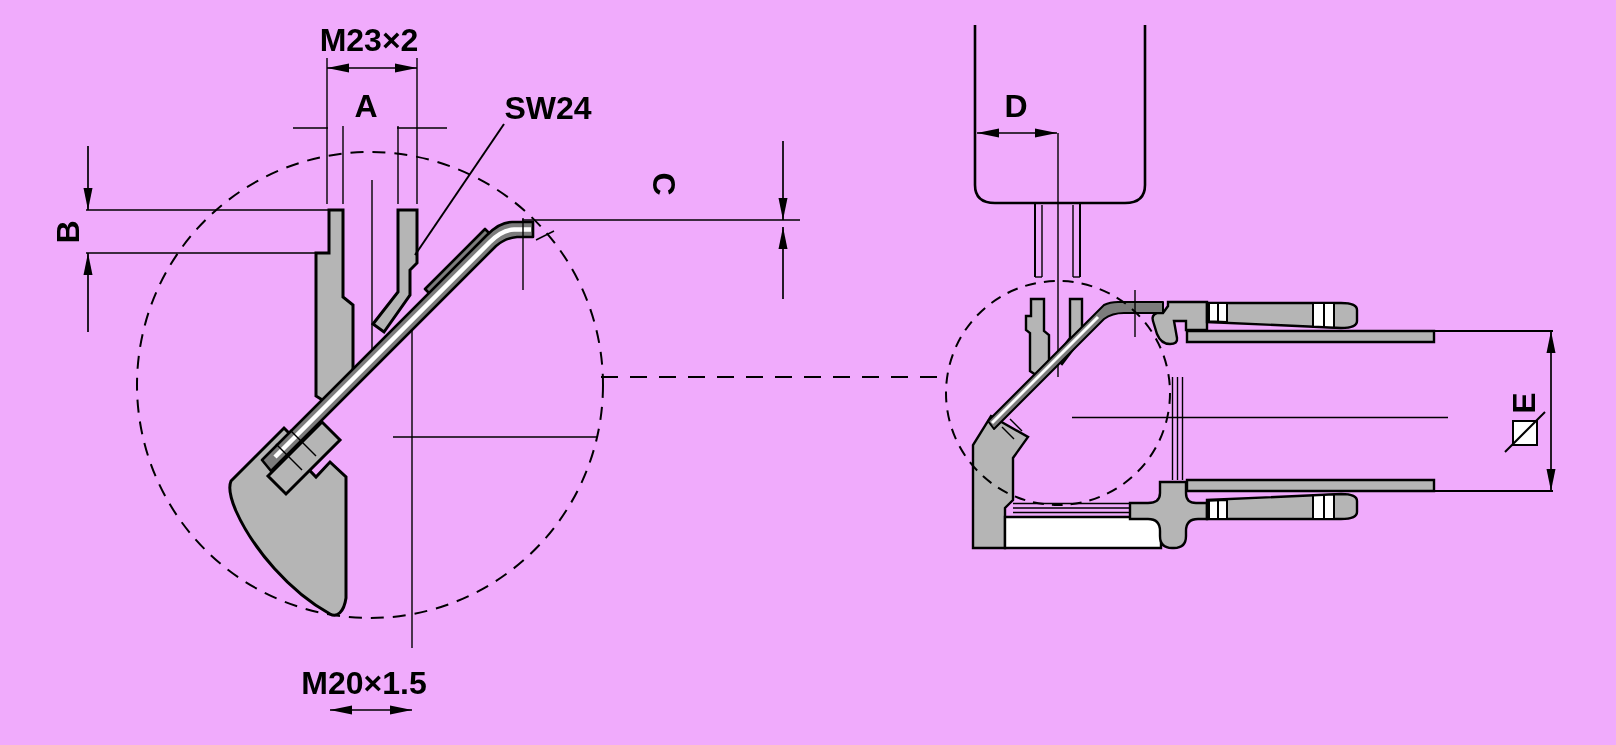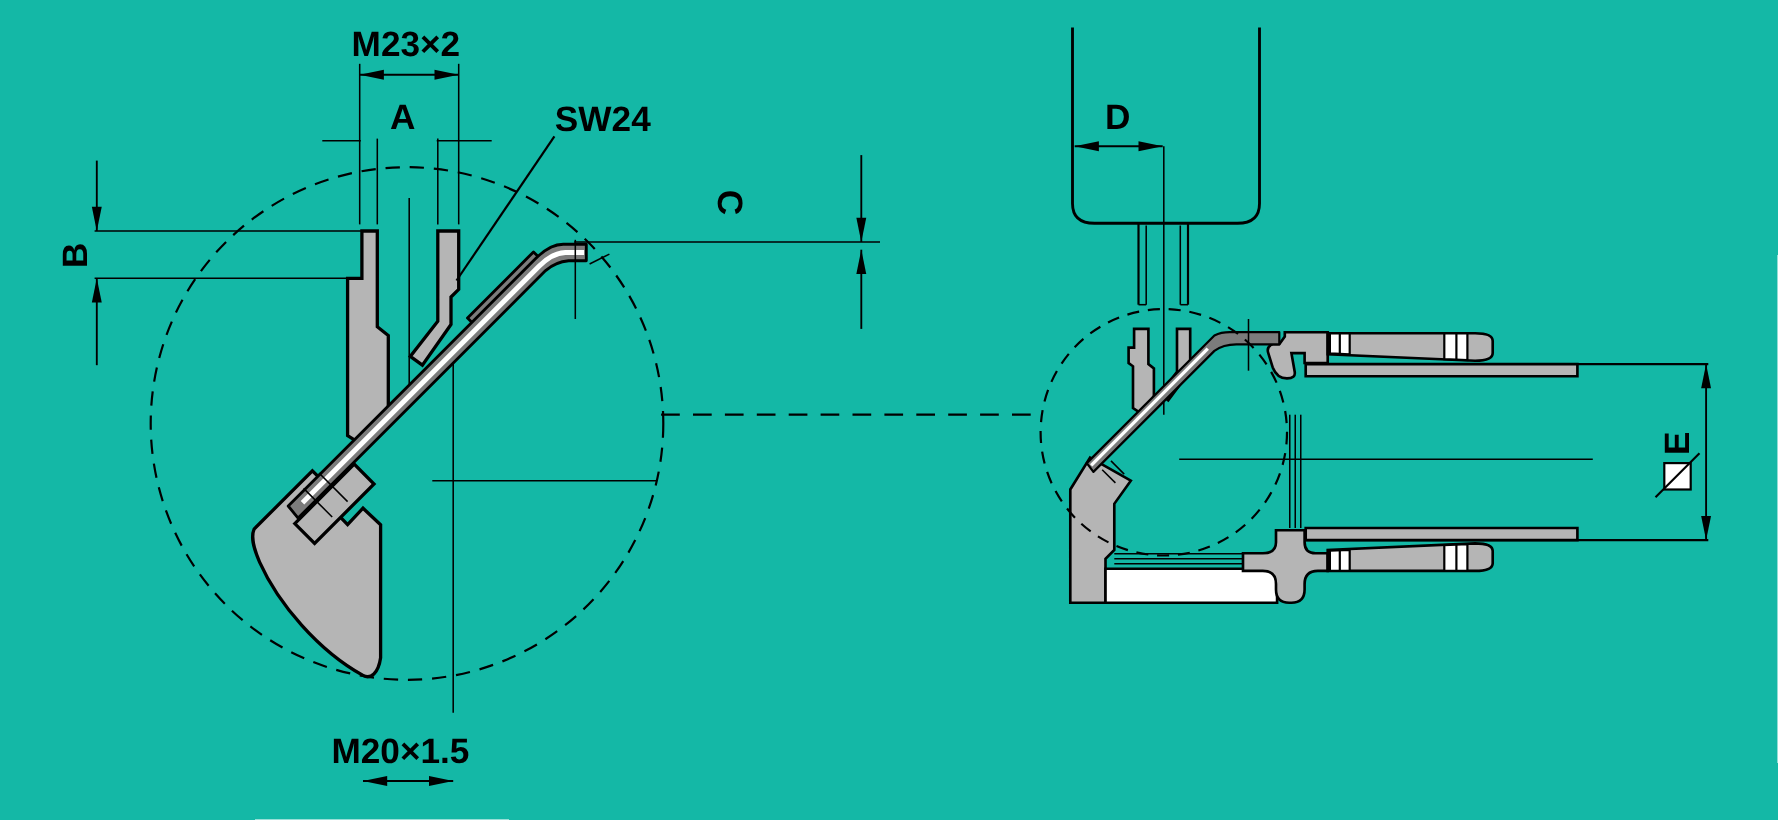--- a/index.html
+++ b/index.html
@@ -1,16 +1,16 @@
 <!DOCTYPE html>
 <html><head>
 <meta charset="utf-8">
 <style>
   html,body{margin:0;padding:0;background:#fff;}
-  #stage{position:relative;width:1616px;height:745px;background:#14b8a6;overflow:hidden;
+  #stage{position:relative;width:1616px;height:745px;background:#f0abfc;overflow:hidden;
          font-family:"Liberation Sans",sans-serif;}
   svg{position:absolute;left:0;top:0;}
   text{font-family:"Liberation Sans",sans-serif;font-weight:bold;font-size:32px;fill:#000;}
   .t   {stroke:#000;stroke-width:1.4;fill:none;}           
   .d   {stroke:#000;stroke-width:1.7;fill:none;}           
   .arw {fill:#000;stroke:none;}                            
   .p3  {fill:#b5b5b5;stroke:#000;stroke-width:3;stroke-linejoin:miter;}   
   .p2  {fill:#b5b5b5;stroke:#000;stroke-width:2.4;stroke-linejoin:miter;} 
   .pw  {fill:#fff;stroke:#000;stroke-width:2.4;}
   .pipe{fill:#7c7c7c;stroke:#000;stroke-width:2.6;stroke-linejoin:round;}

